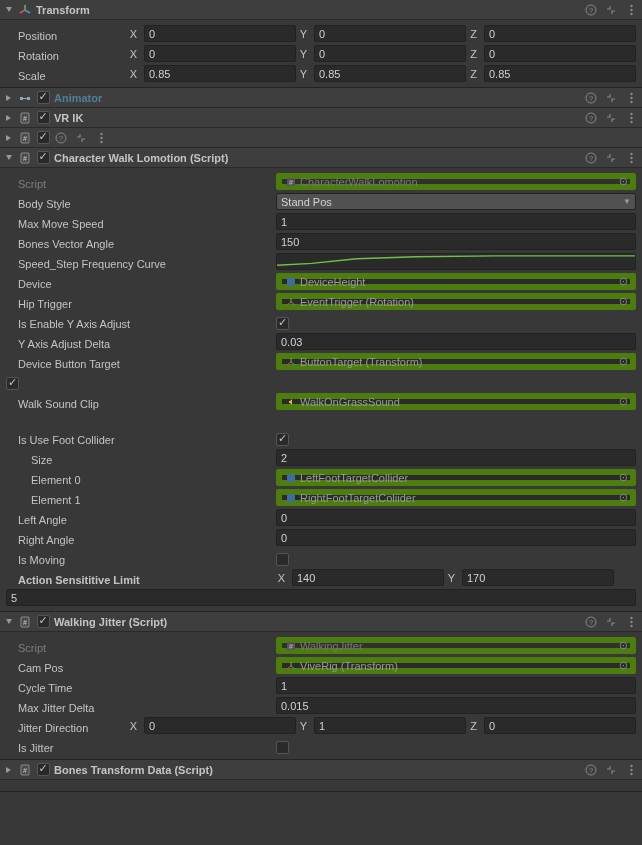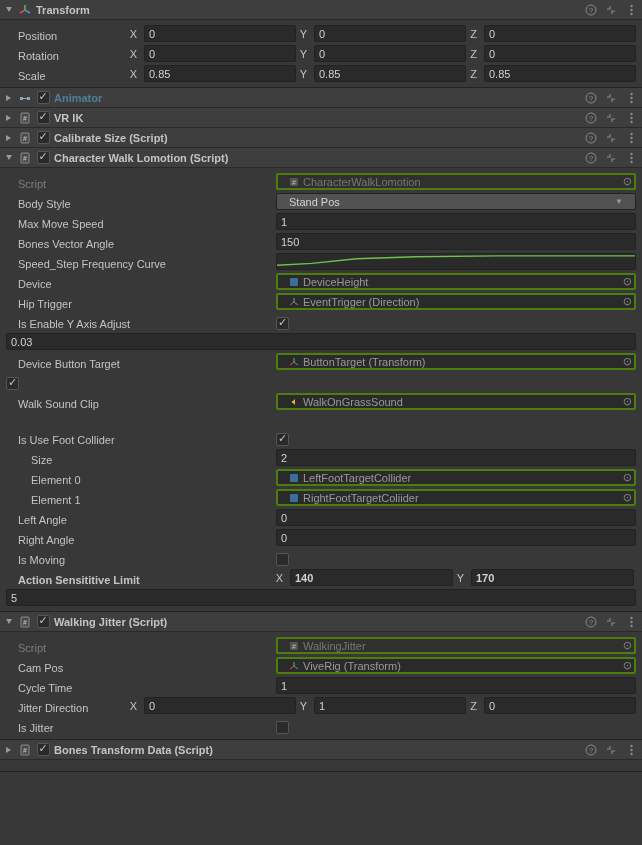--- a/index.html
+++ b/index.html
@@ -95,30 +95,30 @@
     flex: 1;
     background: #2a2a2a;
     border: 1px solid #222;
     border-radius: 2px;
     color: #d2d2d2;
     height: 17px;
     padding: 0 4px;
     font-size: 11px;
     font-family: inherit;
   }
-  input[type=text].num.bold { font-weight: bold; }
+  input[type=text].num.bold { font-weight: normal; }
   .obj-field {
     flex: 1;
     display: flex;
     align-items: center;
     background: #2a2a2a;
-    border: 2px solid #4d7c0f;
+    border: 6px solid #4d7c0f;
     border-radius: 2px;
     height: 17px;
-    padding: 0 2px 0 10px;
+    padding: 0 2px 0 3px;
     color: #999;
   }
   .obj-field .obj-icon {
     width: 12px;
     height: 12px;
     display: inline-flex;
     align-items: center;
     justify-content: center;
     margin-right: 3px;
   }
@@ -131,21 +131,21 @@
   }
   .obj-field.disabled { background: #303030; color: #777; }
   .dropdown {
     flex: 1;
     background: #515151;
     border: 1px solid #222;
     border-radius: 2px;
     height: 17px;
     display: flex;
     align-items: center;
-    padding: 0 12px;
+    padding: 0 4px;
     color: #d2d2d2;
   }
   .dropdown .dd-text { flex: 1; }
   .dropdown .dd-caret { color: #999; font-size: 8px; }
   .curve {
     flex: 1;
     height: 17px;
     background: #2a2a2a;
     border: 1px solid #222;
     border-radius: 2px;
@@ -347,21 +347,20 @@
     </span>
   <span class="icon">
       <svg width="12" height="12" viewBox="0 0 12 12">
         <rect x="2" y="1" width="8" height="10" rx="1" fill="#4a4a4a" stroke="#aaa" stroke-width="0.7"></rect>
         <text x="6" y="9" text-anchor="middle" fill="#ccc" font-size="7">#</text>
       </svg>
     </span>
   <span class="chk">
       <input type="checkbox" checked="" style="">
     </span>
-  <span class="title">Calibrate Size (Script)</span>
   <span class="hdr-icons">
     <span class="hdr-btn">
         <svg width="12" height="12" viewBox="0 0 12 12">
           <circle cx="6" cy="6" r="5" fill="none" stroke="#888" stroke-width="1"></circle>
           <text x="6" y="9" text-anchor="middle" fill="#888" font-size="8">?</text>
         </svg>
       </span>
     <span class="hdr-btn">
         <svg width="12" height="12" viewBox="0 0 12 12">
           <path d="M2 5h3v-3M10 7h-3v3" stroke="#888" stroke-width="1.2" fill="none"></path>
@@ -479,32 +478,33 @@
       <div class="label">Hip Trigger</div>
     <div class="field-area">
         <div class="obj-field">
           <span class="obj-icon">
             <svg width="10" height="10" viewBox="0 0 10 10">
               <line x1="5" y1="5" x2="5" y2="1" stroke="#5bc23f"></line>
               <line x1="5" y1="5" x2="1" y2="8" stroke="#e74646"></line>
               <line x1="5" y1="5" x2="9" y2="8" stroke="#4e8fe0"></line>
             </svg>
           </span>
-          <span class="obj-text">EventTrigger (Direction)</span>
+          <span class="obj-text">EventTrigger (Rotation)</span>
           <span class="obj-picker">⊙</span>
         </div>
       </div>
     </div>
   <div class="row">
       <div class="label">Is Enable Y Axis Adjust</div>
     <div class="field-area">
         <input type="checkbox" checked="" style="">
       </div>
     </div>
   <div class="row">
+      <div class="label">Y Axis Adjust Delta</div>
     <div class="field-area">
         <input type="text" class="num" value="0.03" style="">
       </div>
     </div>
   <div class="row">
       <div class="label">Device Button Target</div>
     <div class="field-area">
         <div class="obj-field">
           <span class="obj-icon">
             <svg width="10" height="10" viewBox="0 0 10 10">
@@ -686,20 +686,26 @@
         </div>
       </div>
     </div>
   <div class="row">
       <div class="label">Cycle Time</div>
     <div class="field-area">
         <input type="text" class="num" value="1" style="">
       </div>
     </div>
   <div class="row">
+      <div class="label">Max Jitter Delta</div>
+    <div class="field-area">
+        <input type="text" class="num" value="0.015" style="">
+      </div>
+    </div>
+  <div class="row">
       <div class="label">Jitter Direction</div>
     <div class="field-area">
       <span class="axis-label">X</span>
         <input type="text" class="num" value="0" style="">
       <span class="axis-label">Y</span>
         <input type="text" class="num" value="1" style="">
       <span class="axis-label">Z</span>
         <input type="text" class="num" value="0" style="">
     </div>
     </div>

